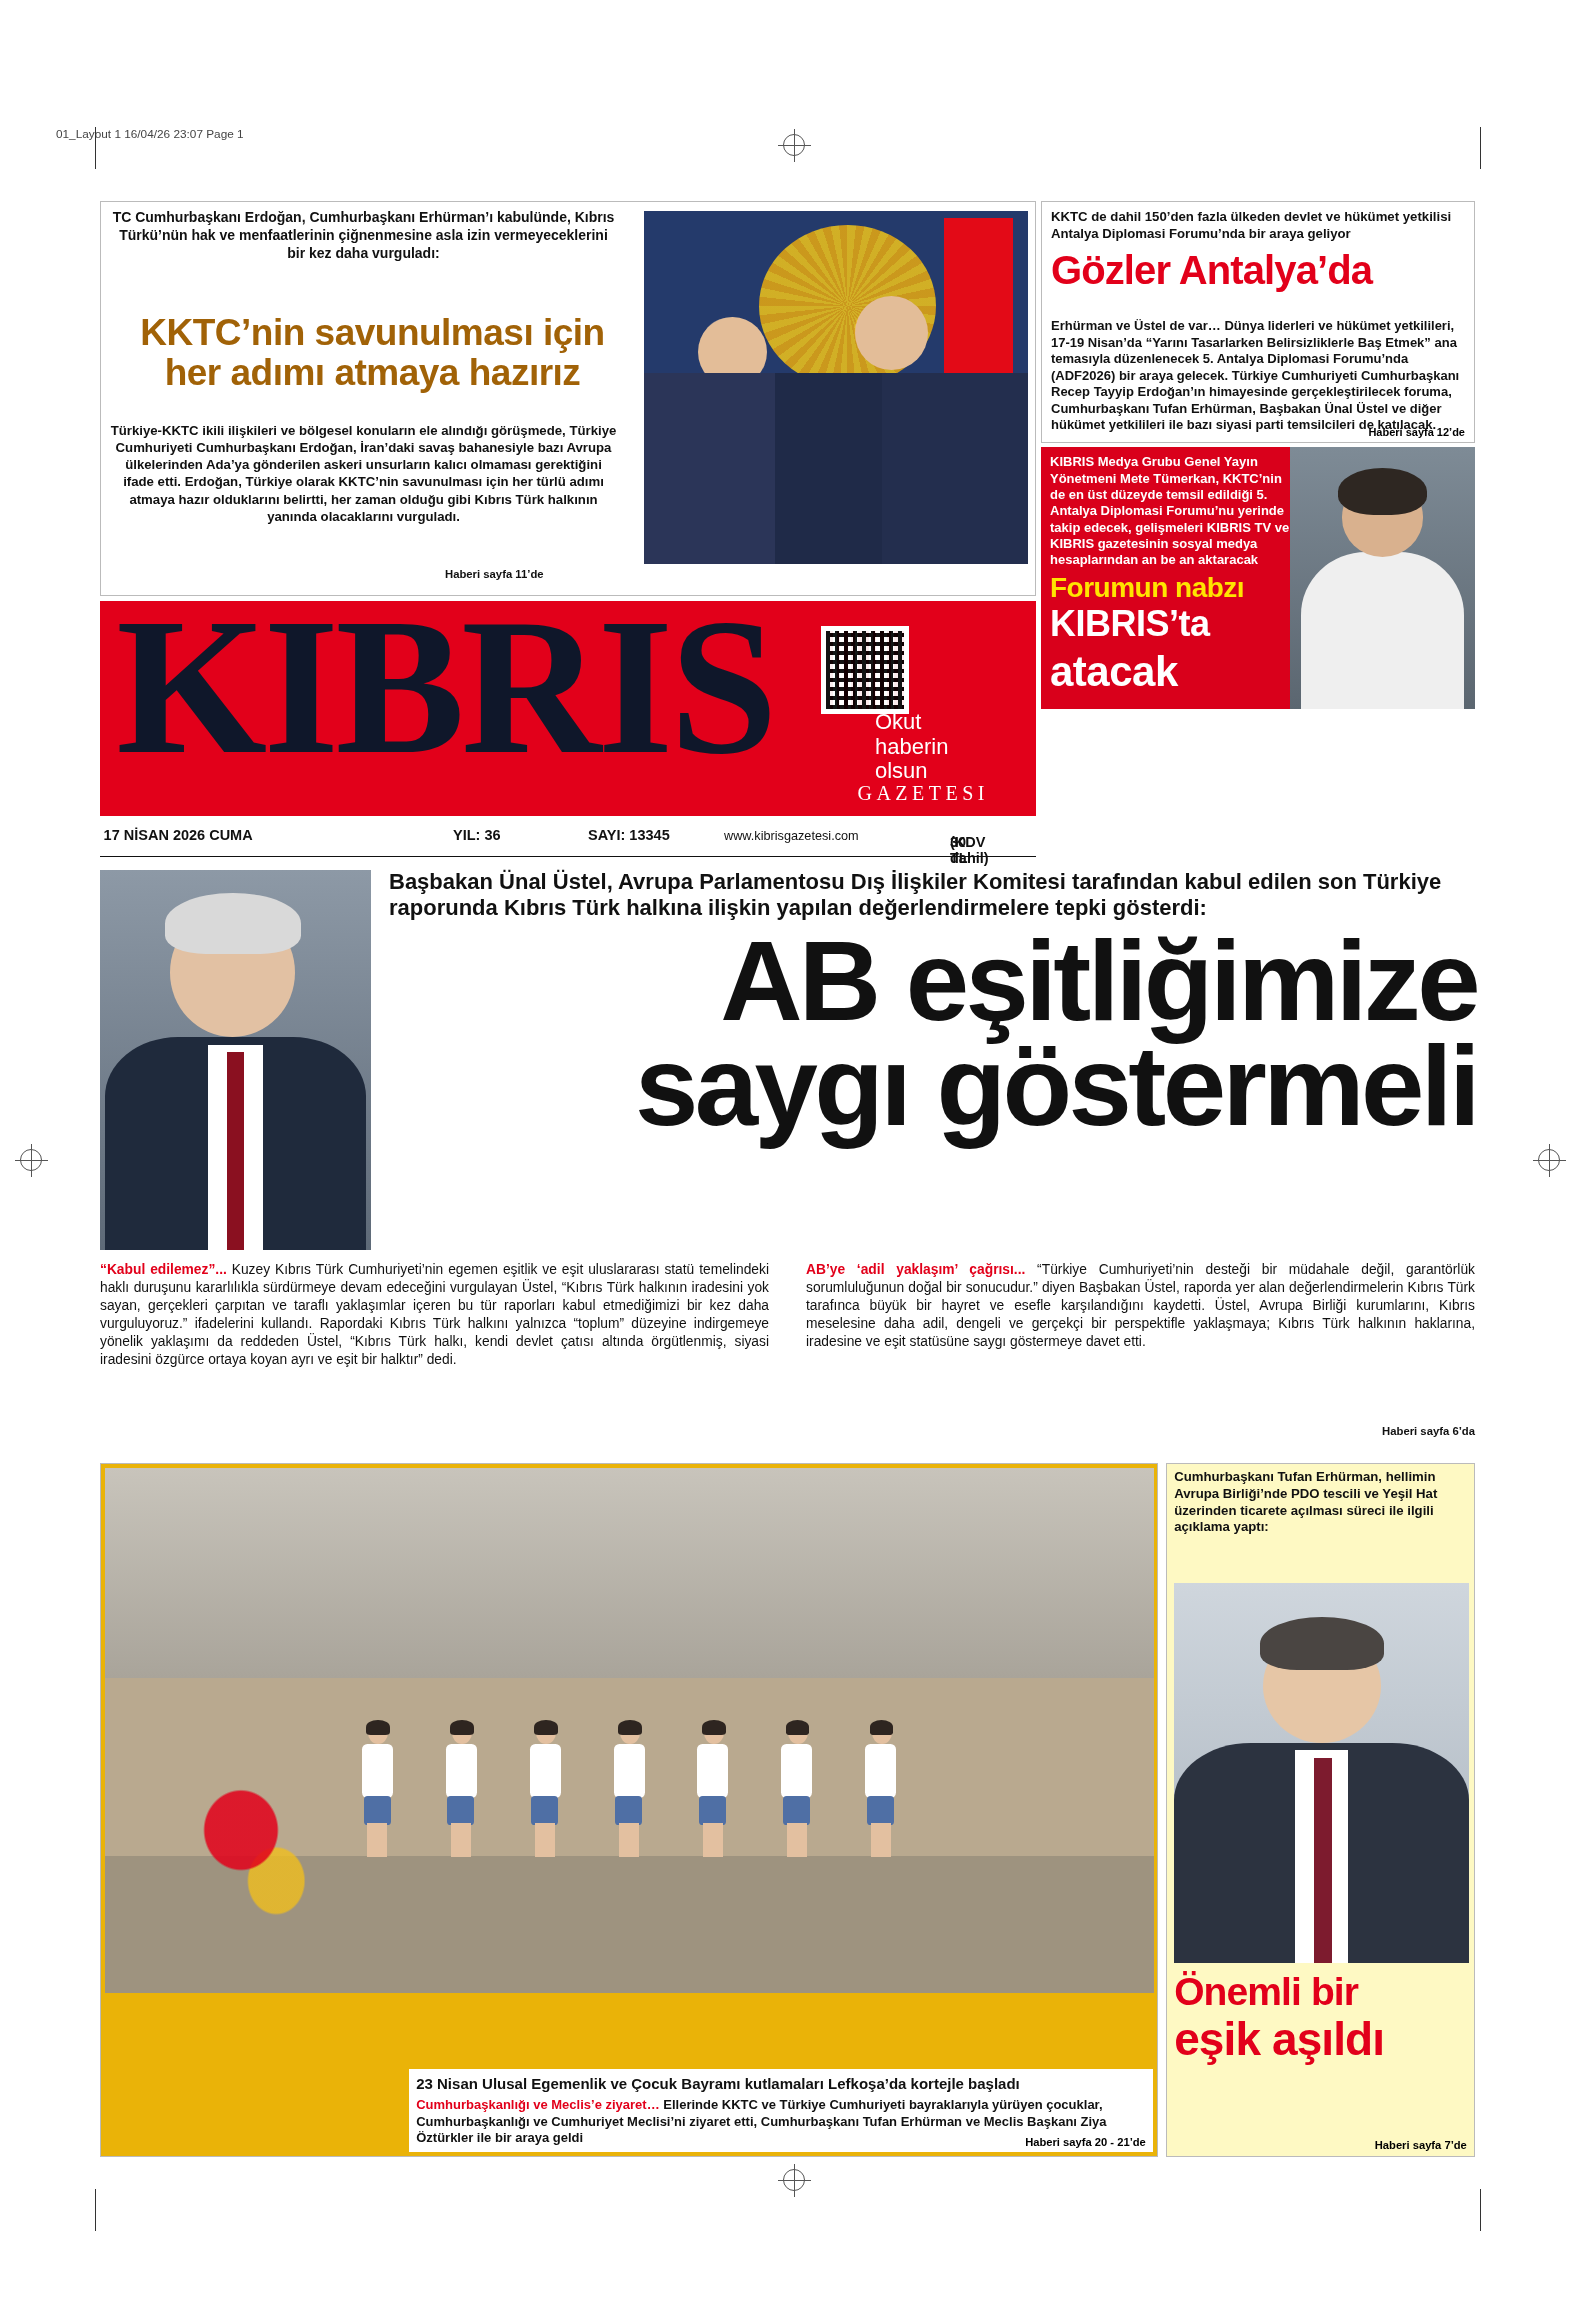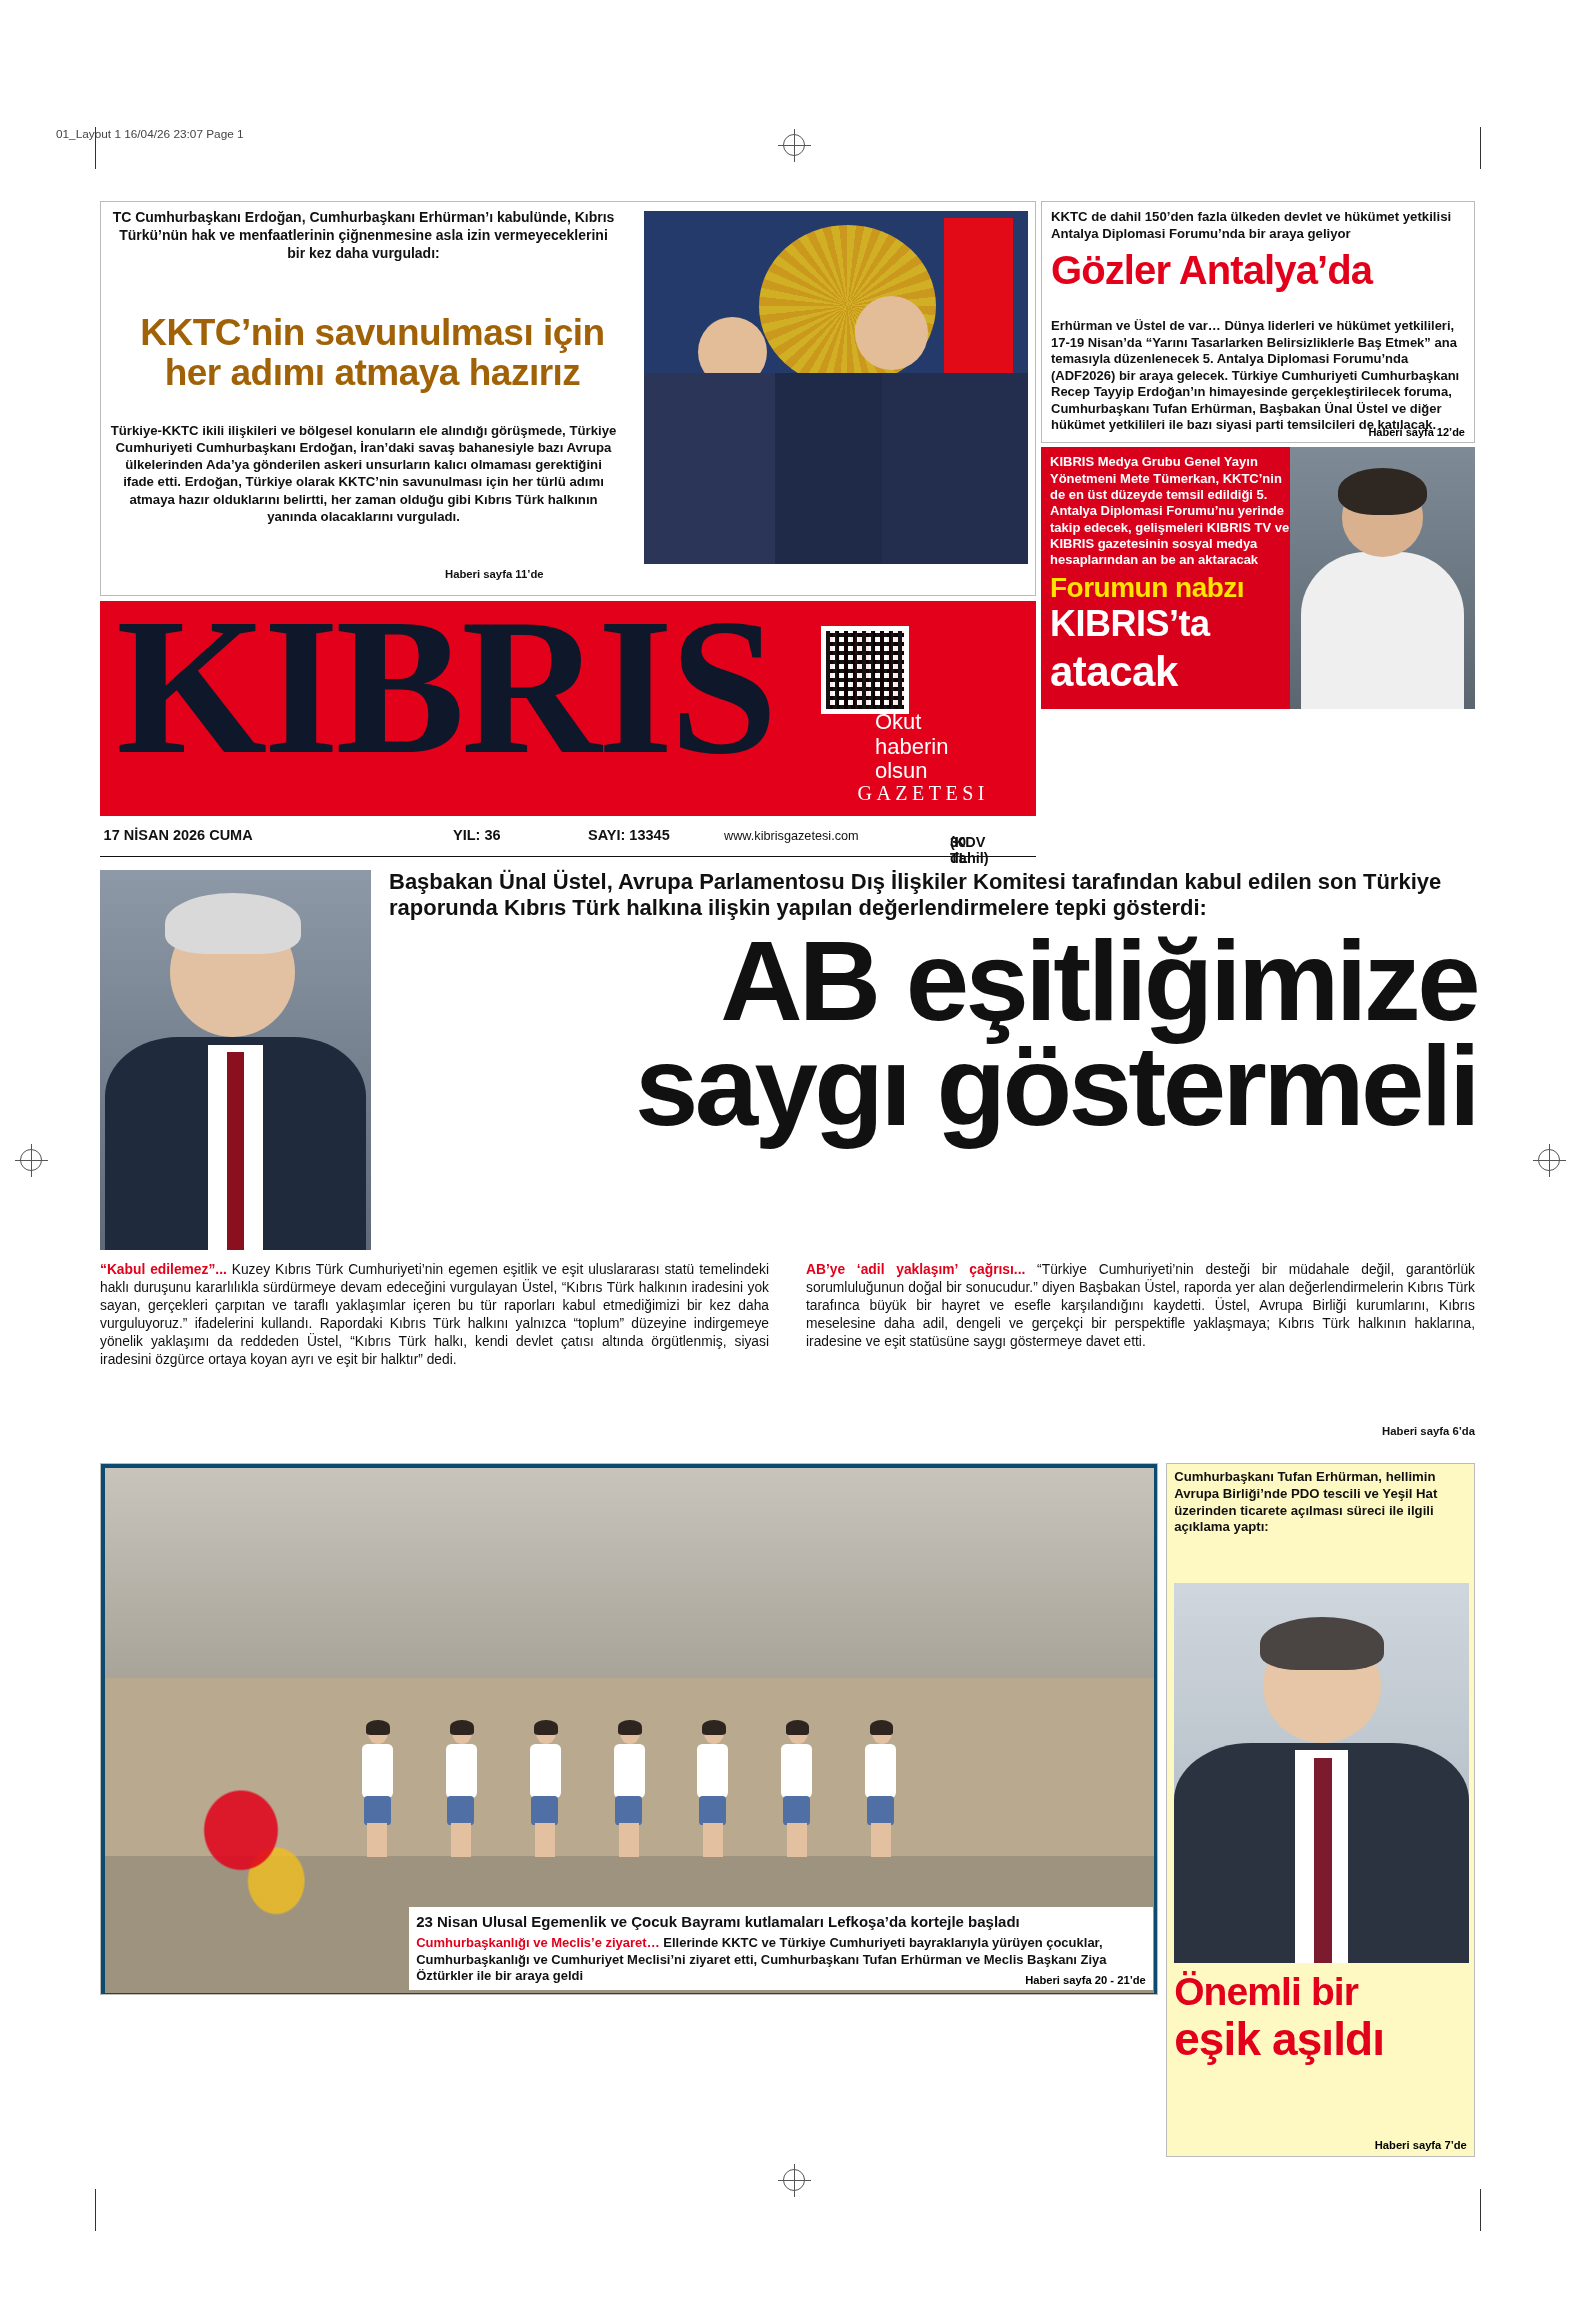--- a/index.html
+++ b/index.html
@@ -61,21 +61,21 @@
   .photoMain{position:absolute;left:0;top:669px;width:271px;height:380px;overflow:hidden;background:#556;}
   .megaHead{position:absolute;left:282px;top:728px;width:1095px;font-weight:bold;color:#111;font-size:114px;line-height:0.92;letter-spacing:-3.6px;text-align:right;}
 
   .colsWrap{position:absolute;left:0;top:1060px;width:1375px;}
   .col{position:absolute;top:0;width:669px;font-size:13.8px;line-height:1.3;color:#111;text-align:justify;}
   .colA{left:0;} .colB{left:706px;}
   .lead{color:#e2001a;font-weight:bold;}
   .refRight{position:absolute;right:0;top:163px;font-size:11.3px;font-weight:bold;}
 
   
-  .bottomL{position:absolute;left:0;top:1262px;width:1058px;height:532px;border:0.9px solid #bbb;box-sizing:border-box;overflow:hidden;background:#0c4a6e;padding-left:20px;}
+  .bottomL{position:absolute;left:0;top:1262px;width:1058px;height:694px;border:0.9px solid #bbb;box-sizing:border-box;overflow:hidden;background:#eab308;padding-left:20px;}
   .photoB{position:absolute;left:3.6px;top:3.6px;width:1049px;height:525px;overflow:hidden;}
   .capBox{position:absolute;left:308px;bottom:3.6px;width:744px;background:#fff;padding:5.4px 7.2px;box-sizing:border-box;}
   .capKick{font-size:15px;font-weight:bold;color:#111;}
   .capHead{font-size:40px;font-weight:bold;color:#e2001a;line-height:1.02;margin-top:3.6px;letter-spacing:-0.9px;}
   .capBody{margin-top:5.4px;font-size:13px;line-height:1.28;font-weight:bold;color:#111;}
   .capBody .hl{color:#e2001a;}
   .capRef{position:absolute;right:7.2px;bottom:4.5px;font-size:11.2px;font-weight:bold;}
 
   
   .bottomR{position:absolute;left:1066px;top:1262px;width:309px;height:694px;border:0.9px solid #bbb;box-sizing:border-box;background:#fef9c3;}

